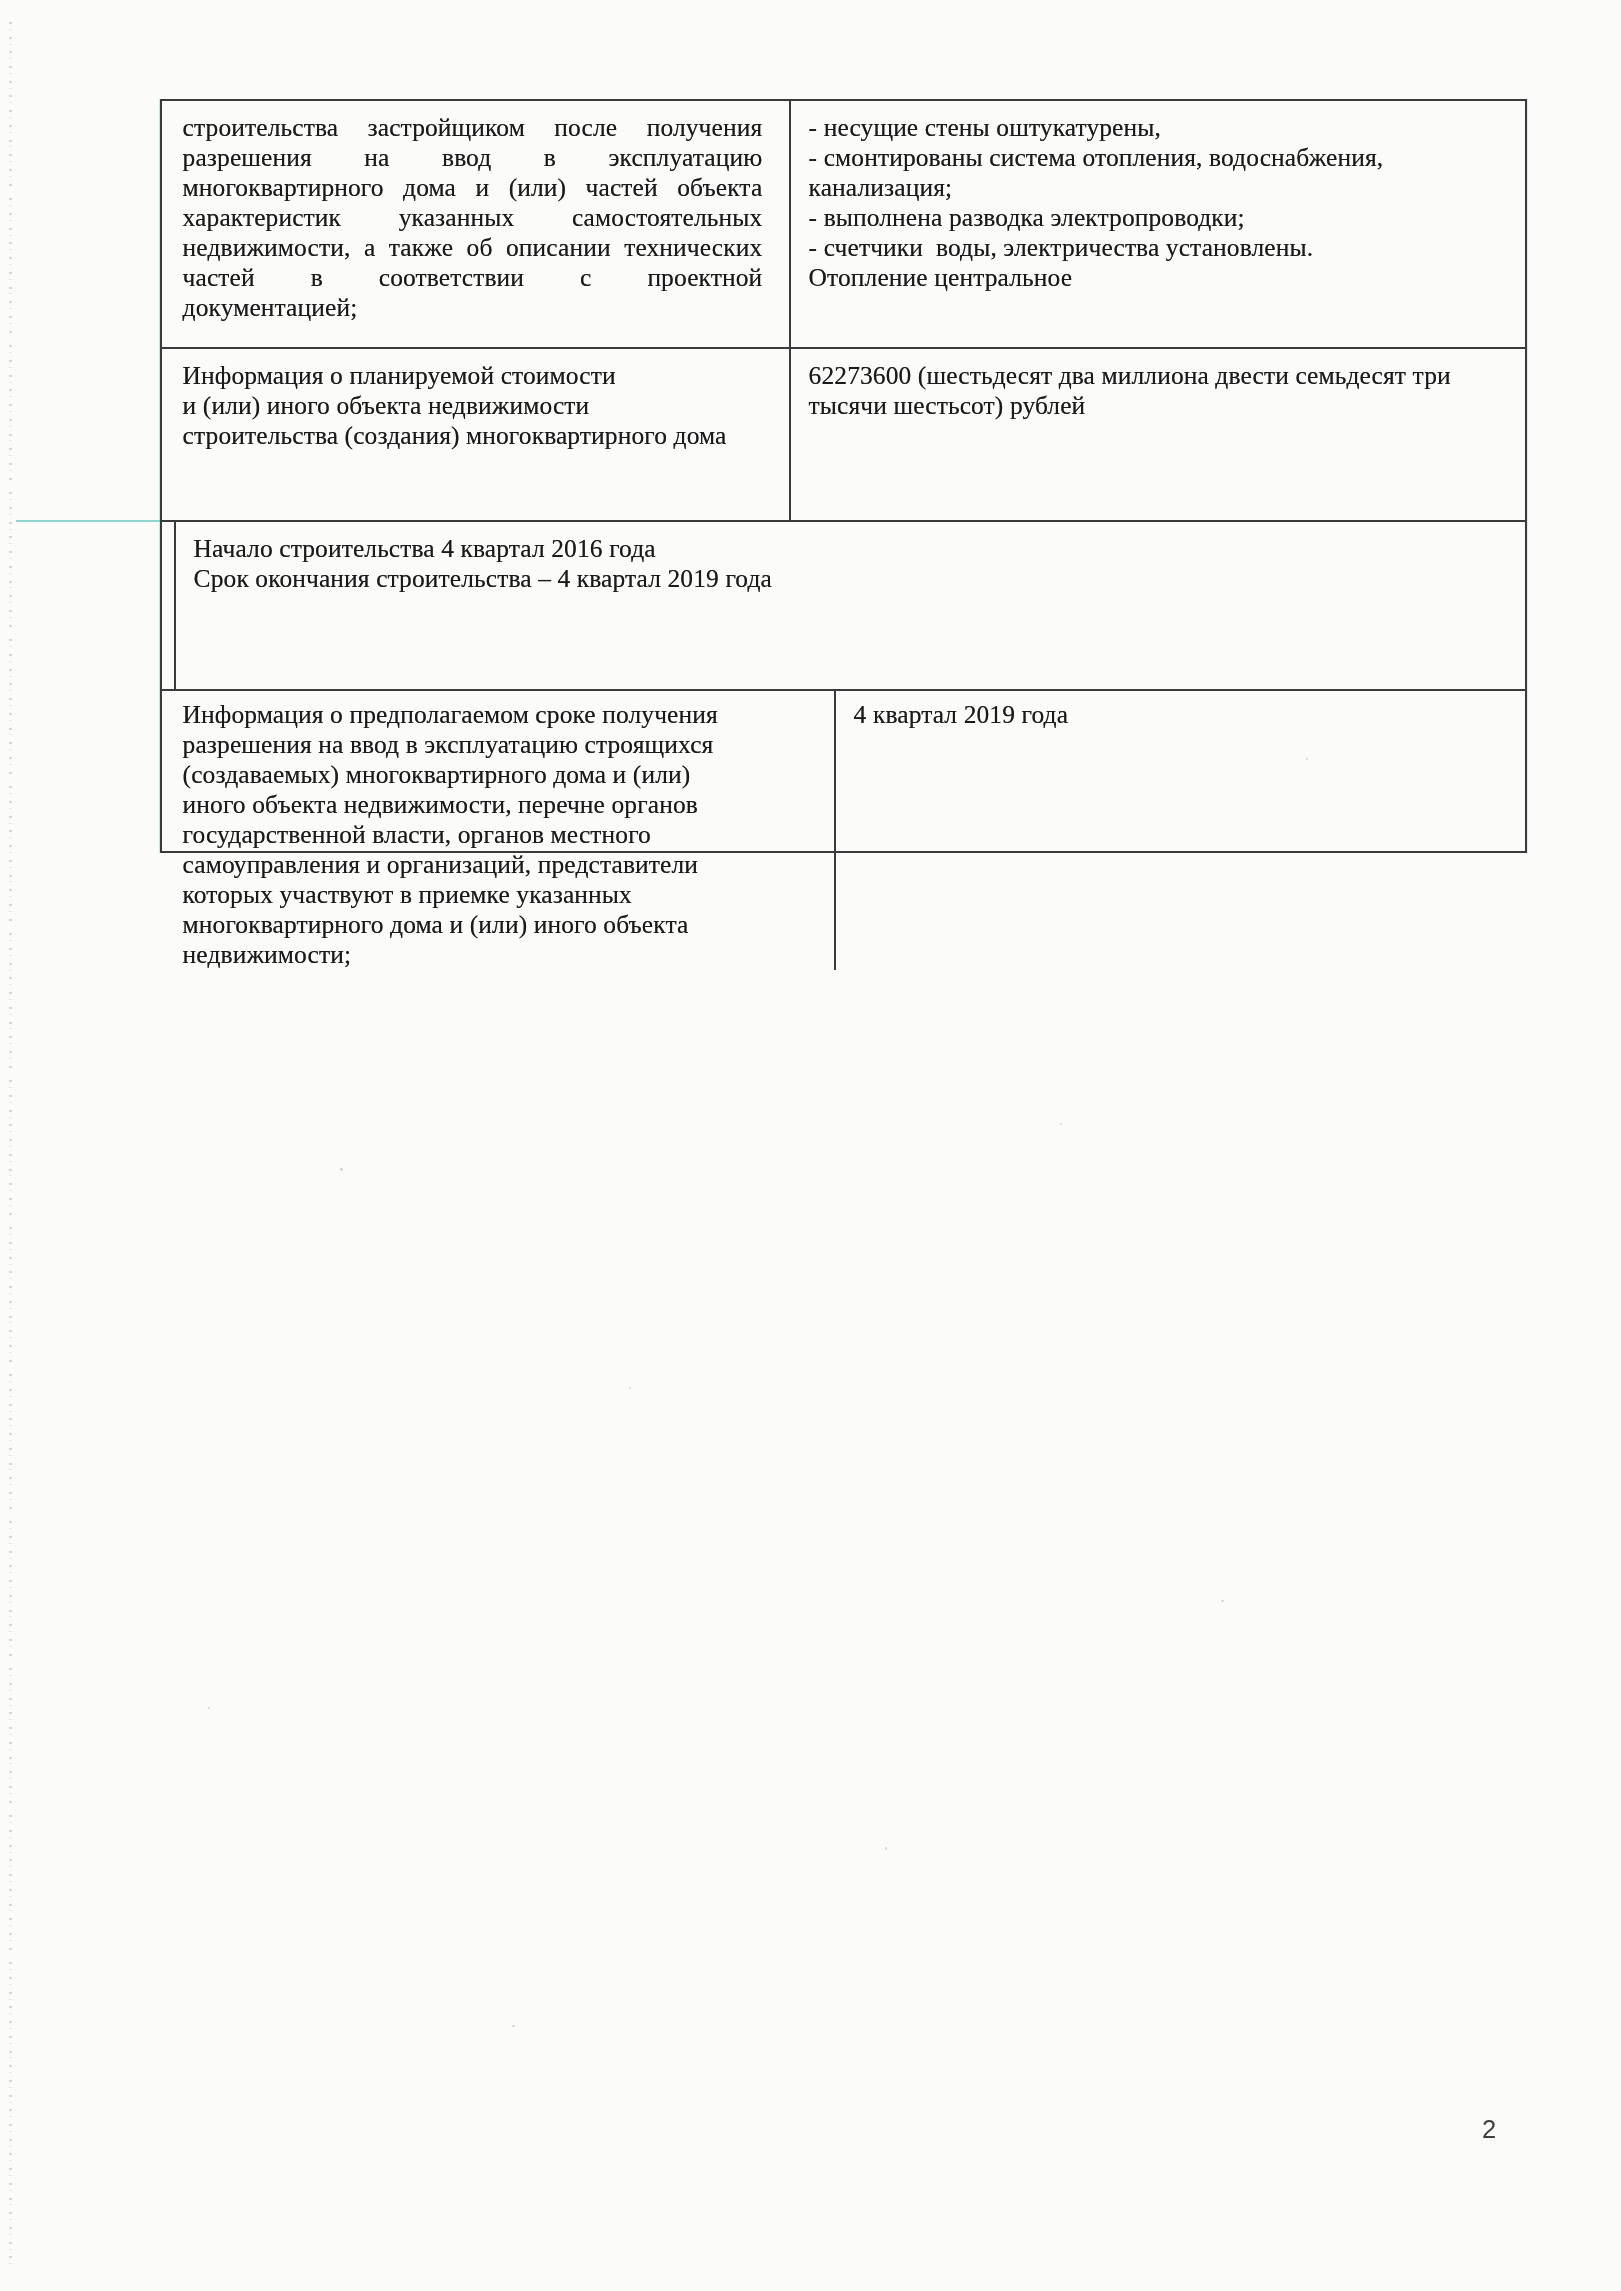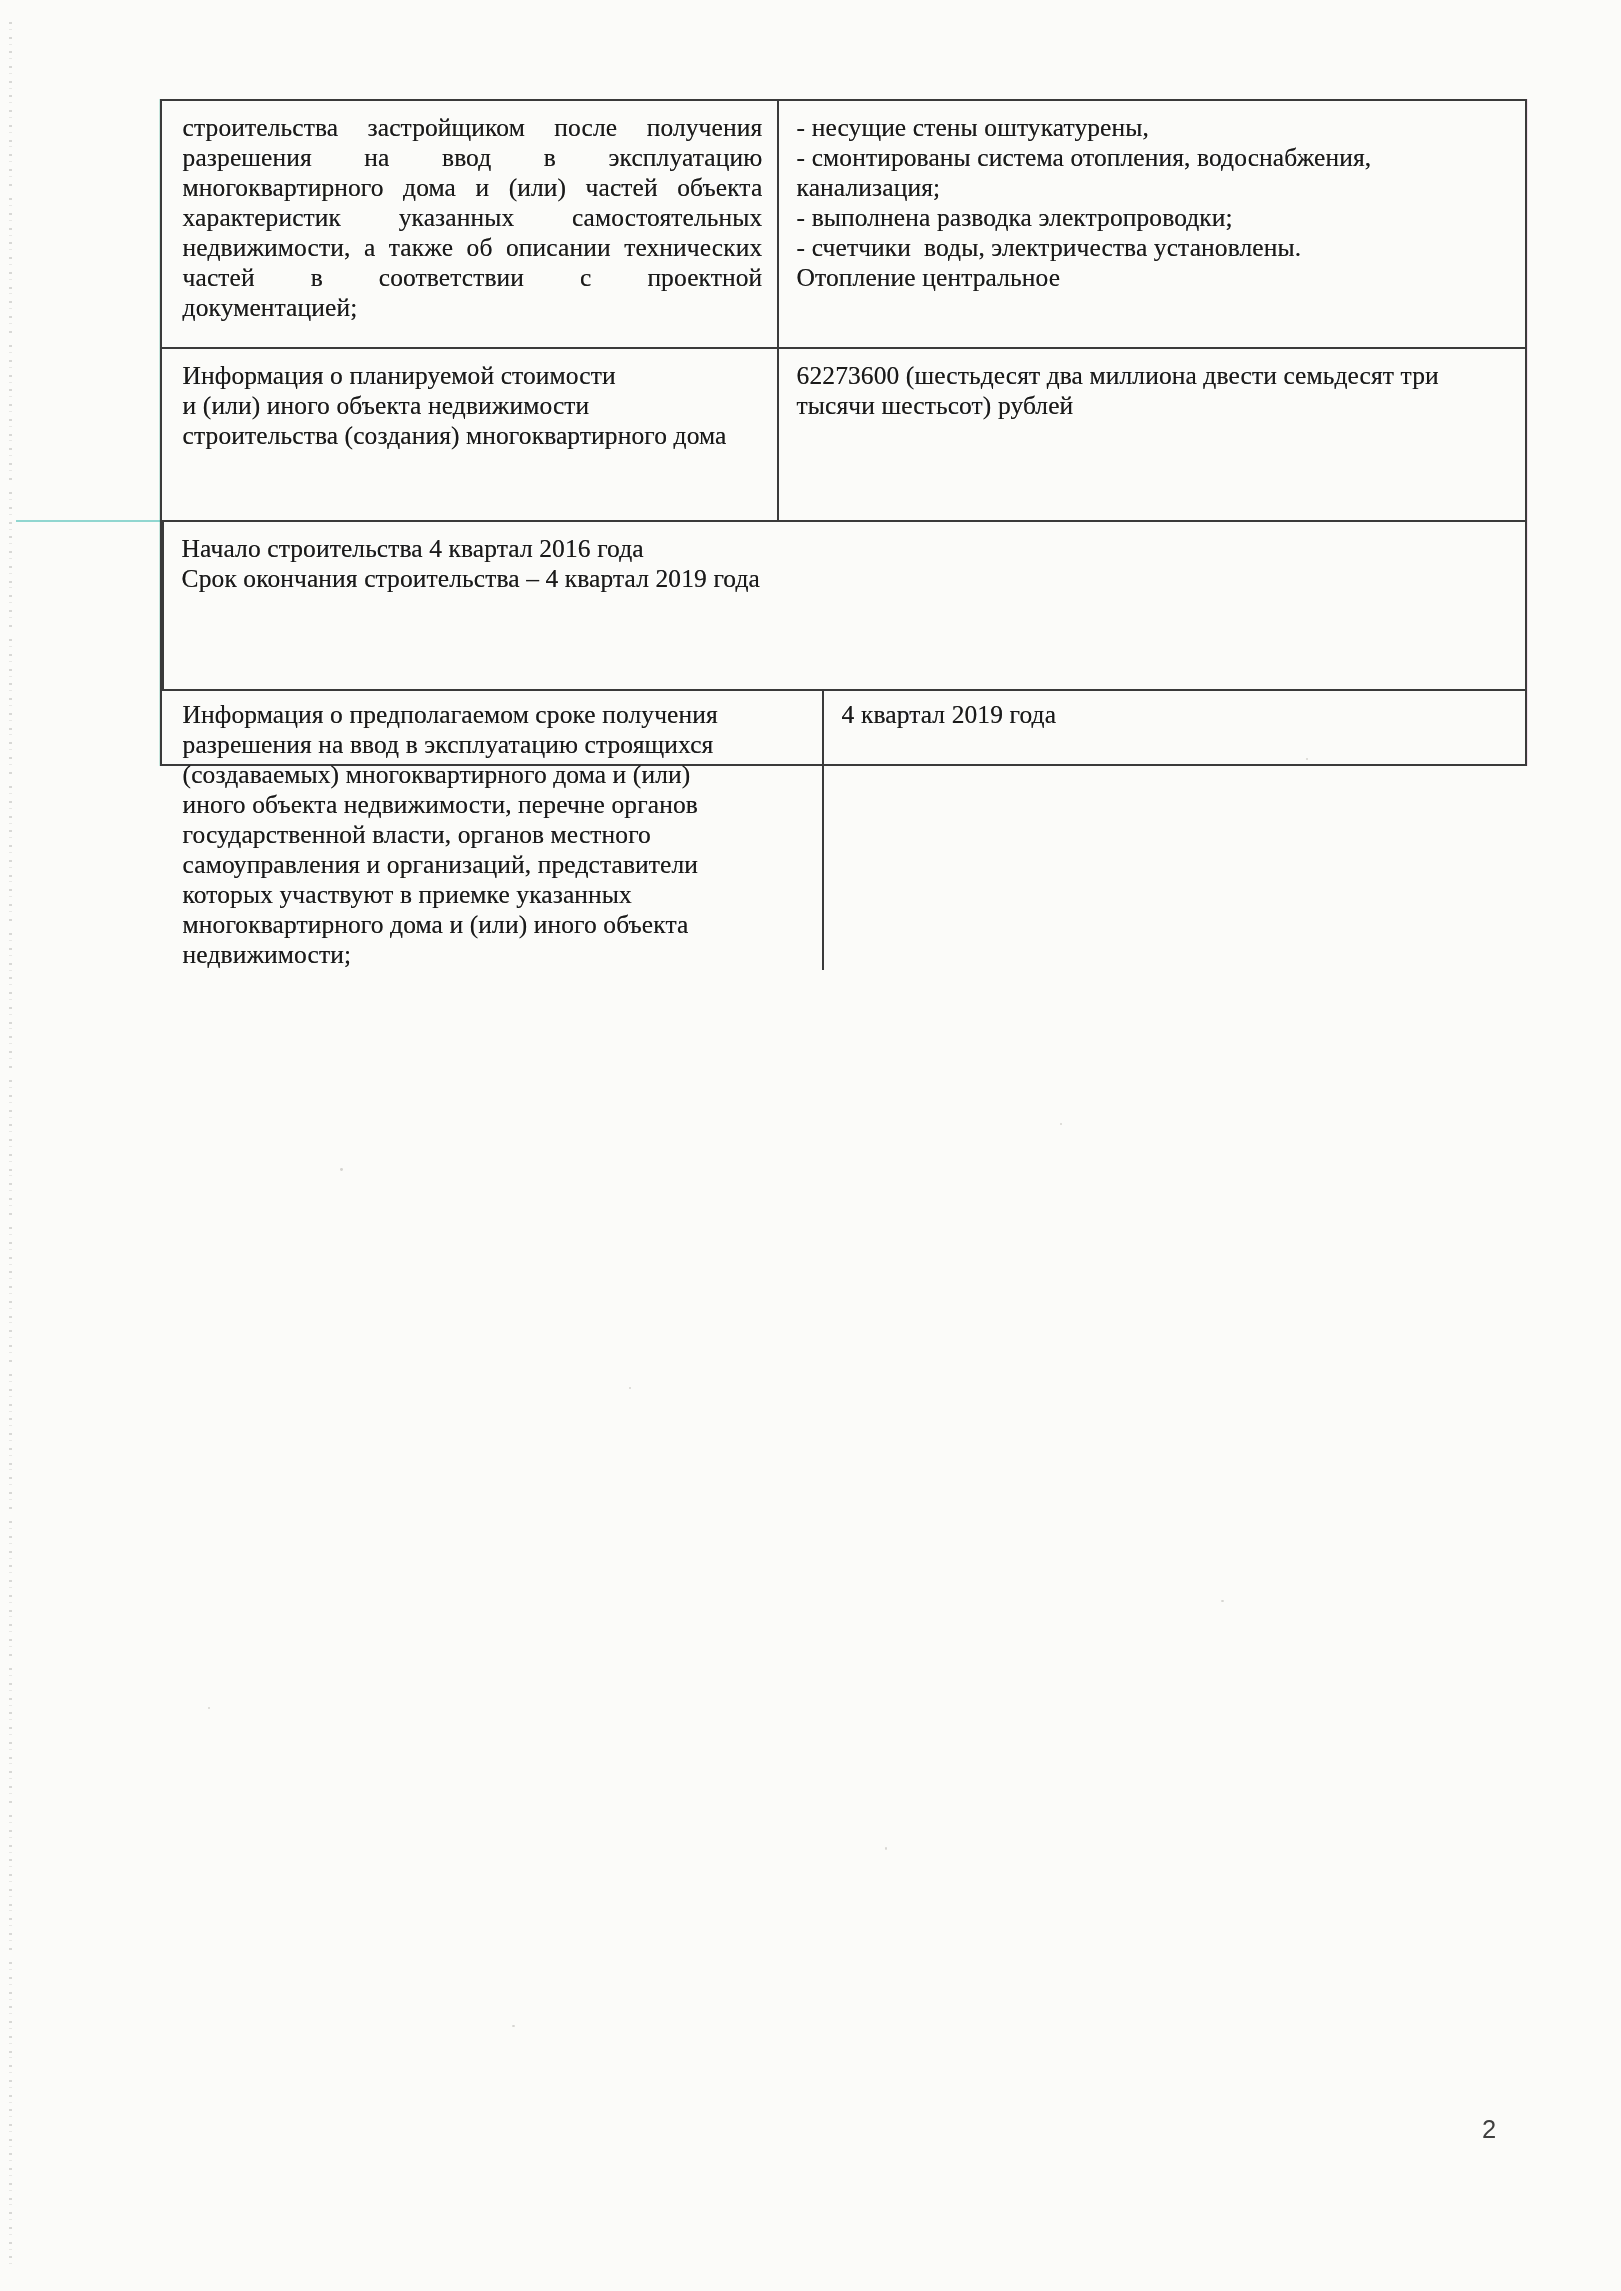--- a/index.html
+++ b/index.html
@@ -18,21 +18,21 @@
     font-family:"Liberation Serif","DejaVu Serif",serif;
     color:var(--ink);
     overflow:hidden;
   }
   .page{position:absolute;inset:0;}
 
   
   .doc-table{
     position:absolute;
     left:160px;top:99px;
-    width:1367px;height:667px;
+    width:1367px;height:754px;
     box-sizing:border-box;
     border:2px solid var(--table-border);
     box-shadow:-1px 0 0 rgba(20,160,130,.22), 1px 0 0 rgba(205,85,165,.16);
     background:transparent;
   }
   .row{
     display:grid;
     grid-template-columns:615px 1fr;
     box-sizing:border-box;
   }
@@ -44,21 +44,21 @@
   .cell{
     box-sizing:border-box;
     overflow:hidden;
     padding:11.8px 11.8px 0 17.6px;
     font-size:25.5px;
     line-height:30px;
     letter-spacing:0.1px;
     text-shadow:0 0 0.5px rgba(10,10,10,.6);
   }
   .label-cell{padding-left:20.6px;padding-right:14.7px;}
-  .value-cell{border-left:2px solid var(--table-border);}
+  .value-cell{border-left:2px solid var(--table-border);margin-left:12px;}
   .row:nth-child(4) .cell{padding-top:8.8px;}
   .ln{white-space:pre;}
   
   .jflex{display:flex;justify-content:space-between;white-space:pre;}
   .jflex span{flex:0 0 auto;}
 
   
   .page-number{
     position:absolute;
     left:1482px;top:2115px;

